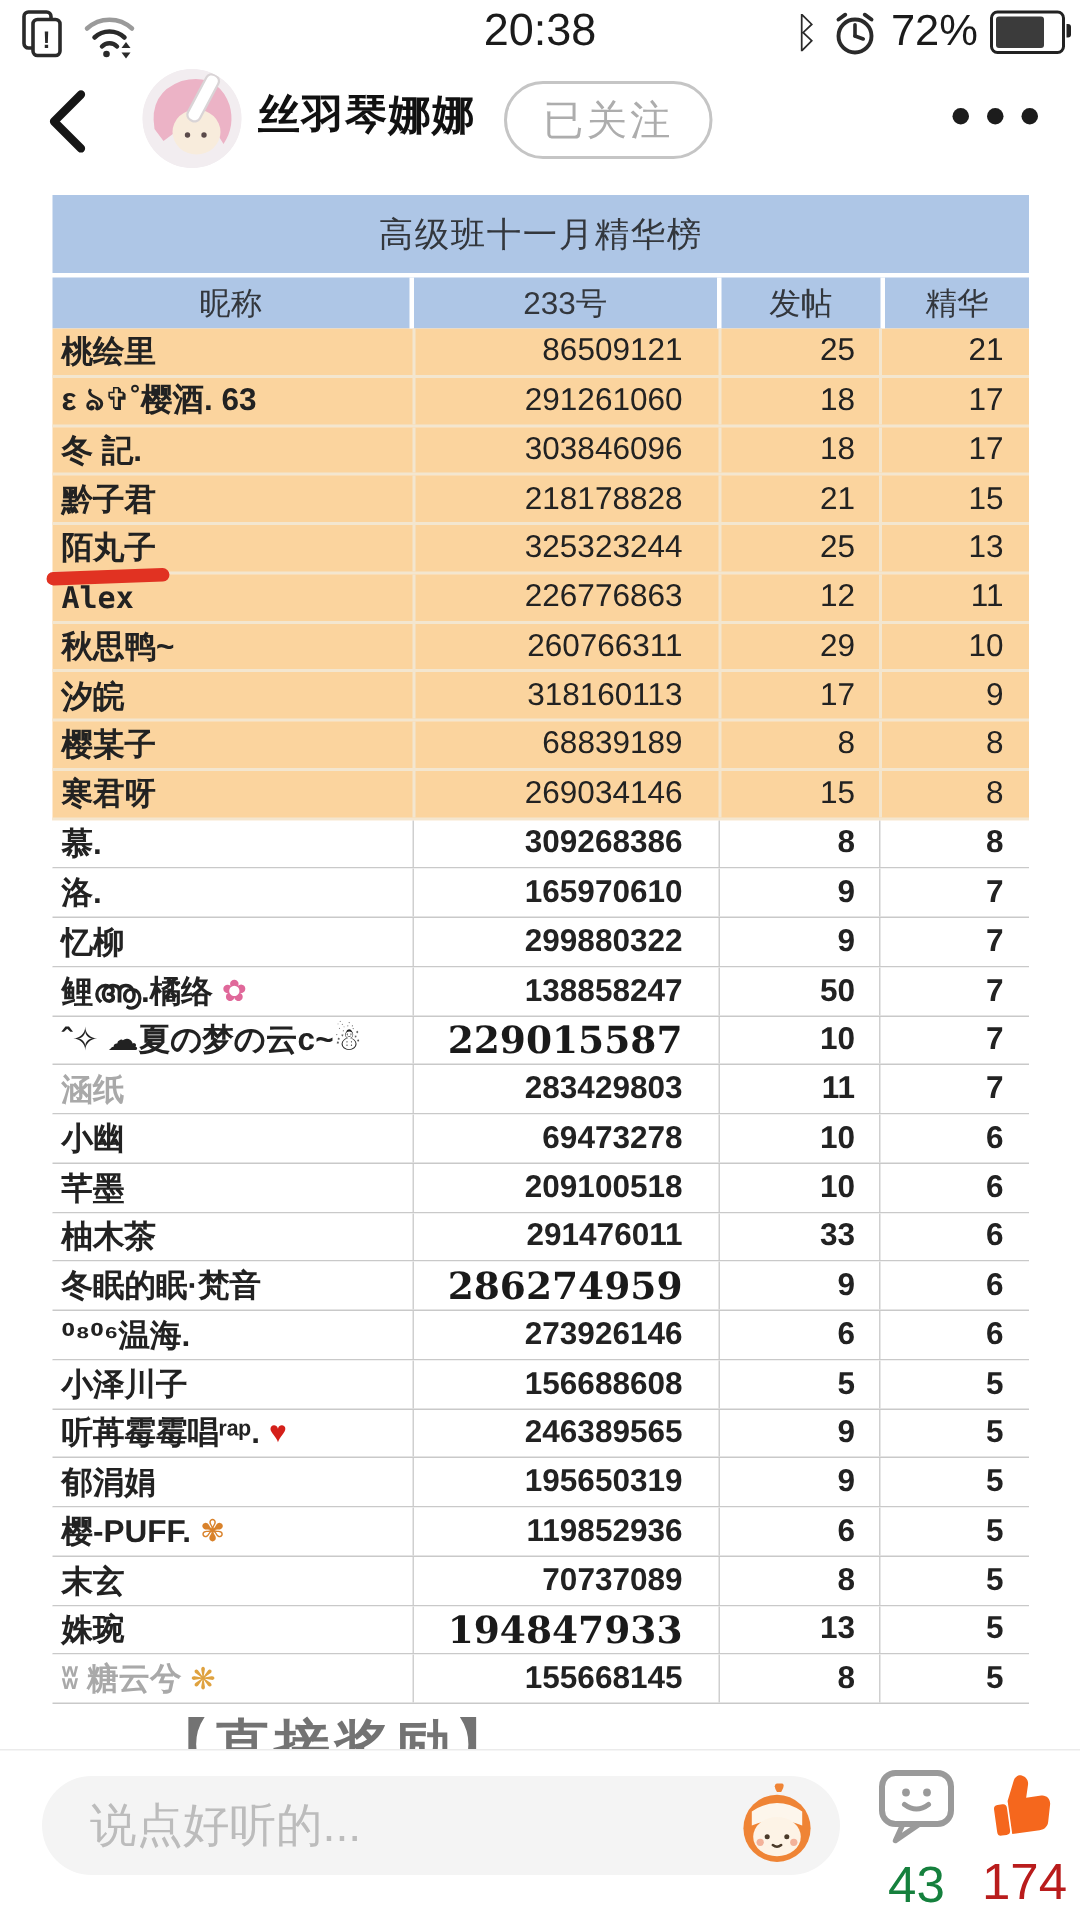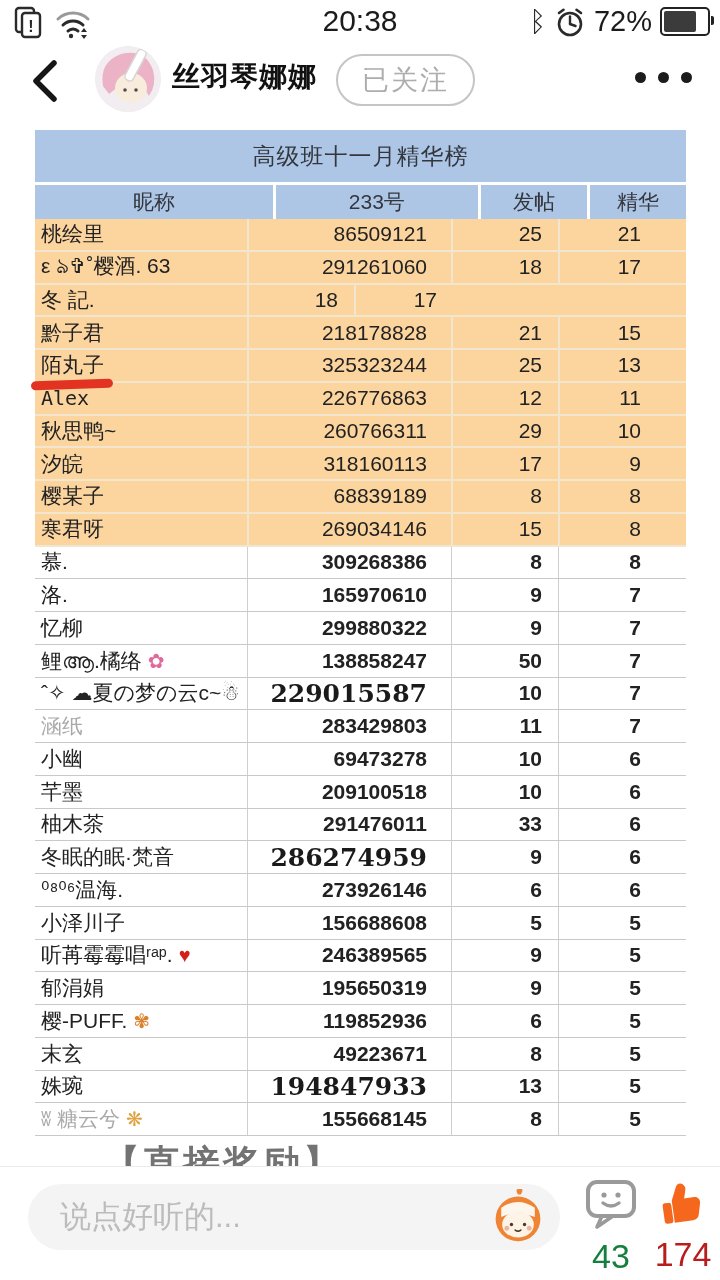--- a/index.html
+++ b/index.html
@@ -34,21 +34,21 @@
   .t-head{height:34px;background:#aec6e6;display:flex;}
   .t-head .th{display:flex;align-items:center;justify-content:center;font-size:21px;color:#33373d;}
   .t-head .th + .th{border-left:3px solid #fff;}
   .c0{width:240px;}.c1{width:204px;}.c2{width:107px;}.c3{width:97px;}
   .tr{display:flex;height:32.75px;box-sizing:border-box;}
   .tr.orange{background:#fbd49e;border-bottom:2px solid #f3e6cf;}
   .tr.white{background:#fff;border-bottom:1px solid #c9c9c9;}
   .td{box-sizing:border-box;display:flex;align-items:center;font-size:21px;color:#222;}
   .tr.white .td + .td{border-left:1px solid #cfcfcf;font-weight:bold;}
   .tr.orange .td + .td{border-left:2px solid #f3e6cf;}
-  .td.name{width:212px;padding-left:6px;position:relative;white-space:nowrap;overflow:visible;}
+  .td.name{width:240px;padding-left:6px;position:relative;white-space:nowrap;overflow:visible;font-weight:bold;}
   .td.name.gray{color:#a9a9a9;}
   .td.name.mono{font-family:"DejaVu Sans Mono",monospace;font-size:20px;}
   .td.id{width:204px;justify-content:flex-end;padding-right:24px;}
   .td.posts{width:107px;justify-content:flex-end;padding-right:16px;}
   .td.digest{width:97px;justify-content:flex-end;padding-right:14px;}
   .td.id.big{font-family:"DejaVu Serif",serif;font-size:25px;color:#1a1a1a;}
   .badge{margin-left:6px;font-size:20px;}
   .red-underline{position:absolute;left:-4px;bottom:-8px;width:82px;height:9px;background:#e13222;
                  border-radius:6px;transform:rotate(-2deg);z-index:4;}
 
@@ -147,20 +147,21 @@
           <div class="td digest">21</div>
         </div>
         <div class="tr orange">
           <div class="td name">ε ঌ✞˚樱酒. 63</div>
           <div class="td id">291261060</div>
           <div class="td posts">18</div>
           <div class="td digest">17</div>
         </div>
         <div class="tr orange">
           <div class="td name">冬 記.</div>
+          <div class="td id">303846096</div>
           <div class="td posts">18</div>
           <div class="td digest">17</div>
         </div>
         <div class="tr orange">
           <div class="td name">黔子君</div>
           <div class="td id">218178828</div>
           <div class="td posts">21</div>
           <div class="td digest">15</div>
         </div>
         <div class="tr orange">
@@ -284,21 +285,21 @@
           <div class="td digest">5</div>
         </div>
         <div class="tr white">
           <div class="td name">樱-PUFF.<span class="badge" style="color: rgb(217, 130, 43);">✾</span></div>
           <div class="td id">119852936</div>
           <div class="td posts">6</div>
           <div class="td digest">5</div>
         </div>
         <div class="tr white">
           <div class="td name">末玄</div>
-          <div class="td id">49223671</div>
+          <div class="td id">70737089</div>
           <div class="td posts">8</div>
           <div class="td digest">5</div>
         </div>
         <div class="tr white">
           <div class="td name">姝琬</div>
           <div class="td id big">194847933</div>
           <div class="td posts">13</div>
           <div class="td digest">5</div>
         </div>
         <div class="tr white">

